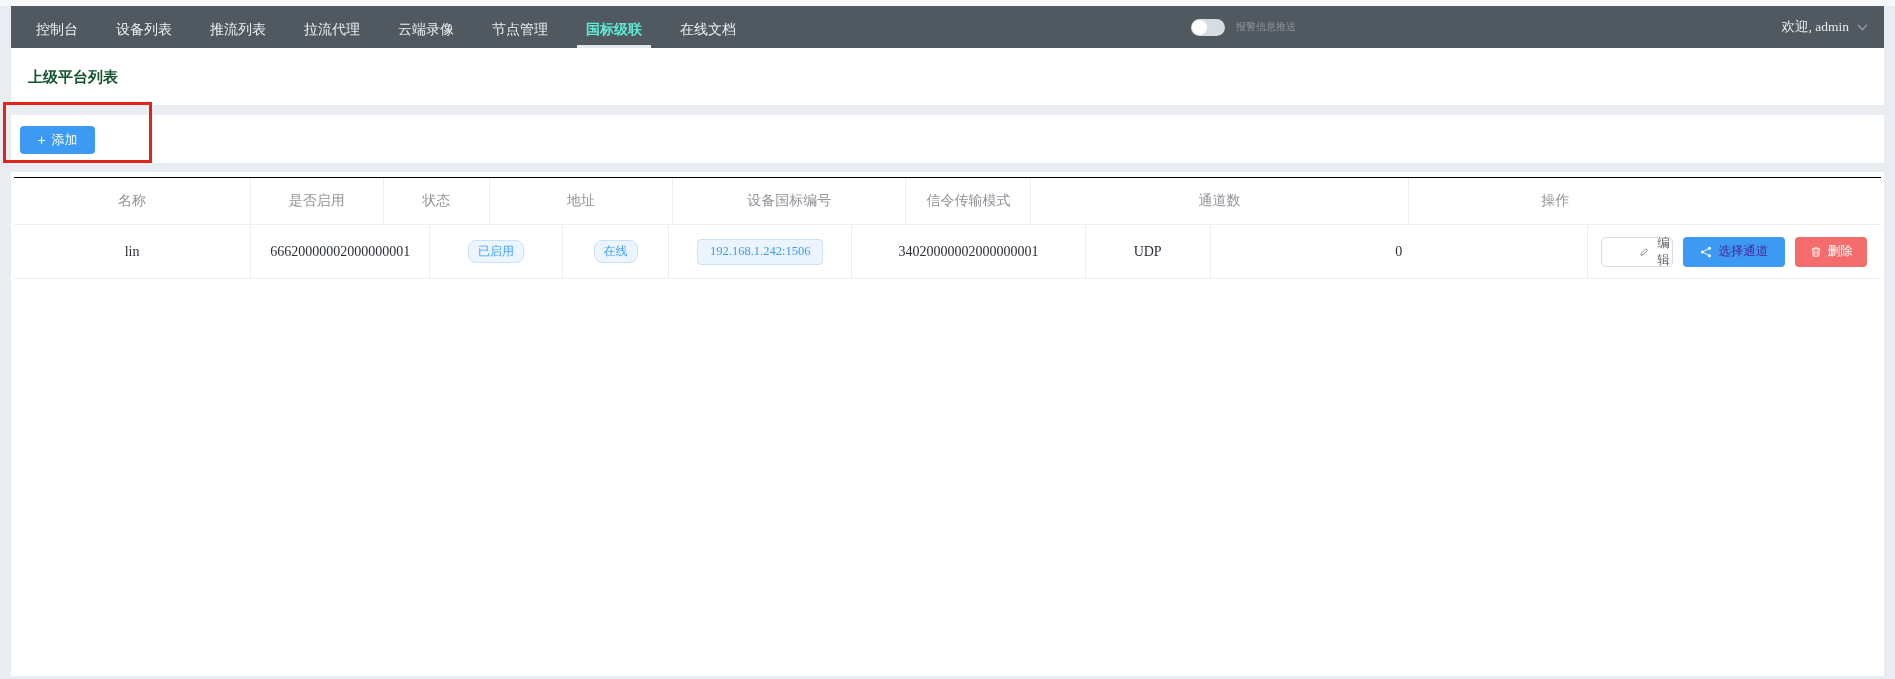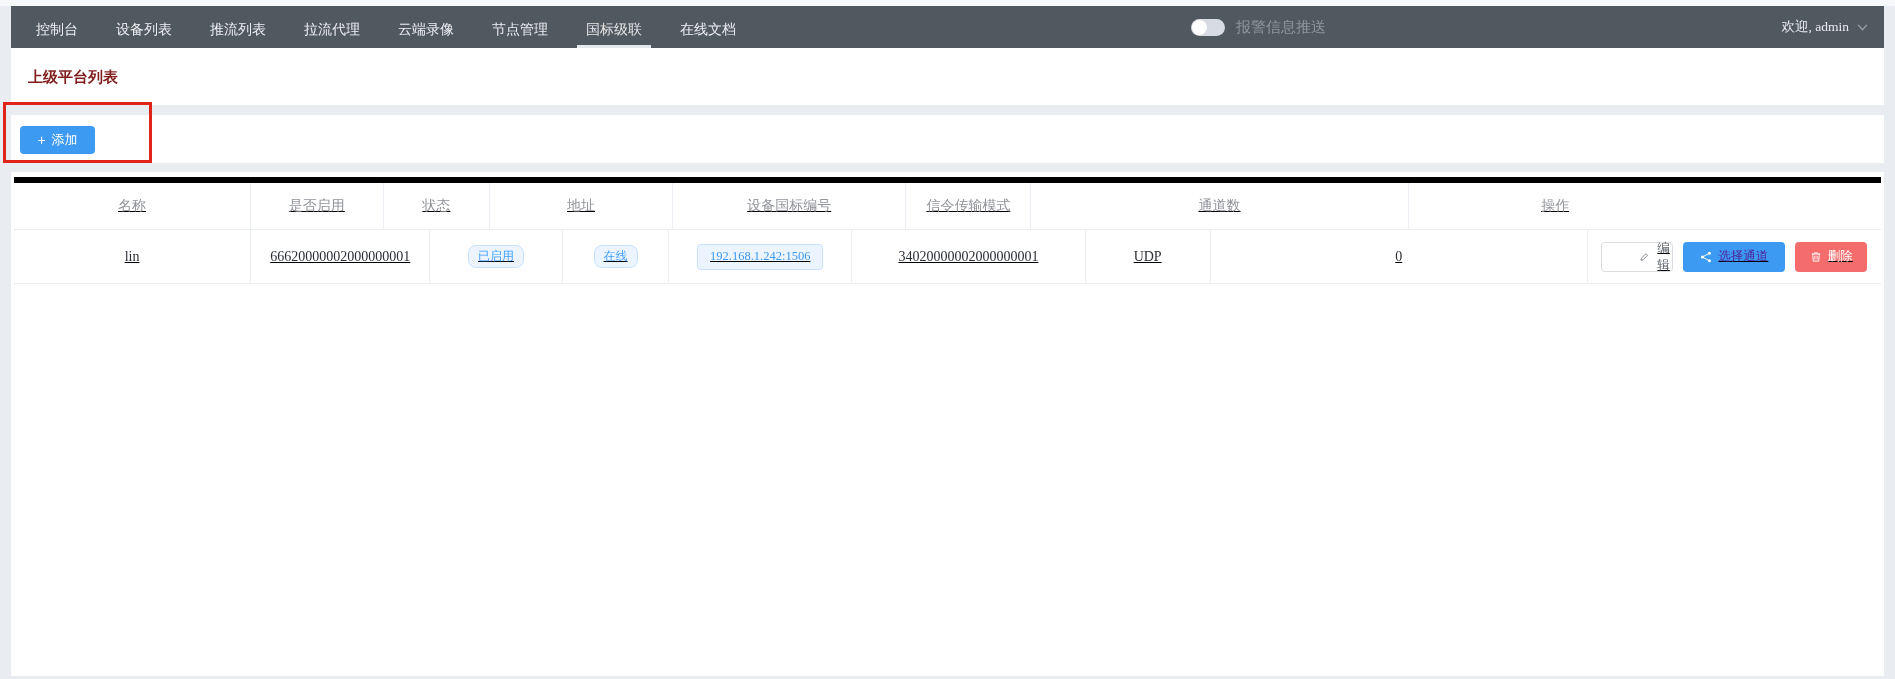--- a/index.html
+++ b/index.html
@@ -15,75 +15,75 @@
   
   .navbar {
     position:absolute; top:6px; left:11px; right:11px; height:42px;
     background:#515960; display:flex; align-items:stretch;
   }
   .nav-tabs { display:flex; align-items:stretch; padding-left:6px; }
   .nav-tab {
     display:flex; align-items:center; padding:16px 19px;
     color:#eceff3; font-size:14px; cursor:pointer; position:relative;margin-top:6px;
   }
-  .nav-tab.active { color:#e5e5e5; }
+  .nav-tab.active { color:#5eead4;font-weight:bold; }
   .nav-tab.active::after {
     content:""; position:absolute; left:10px; right:10px; bottom:0; height:3px;
     background:#e4e9ee;
   }
   .alarm-group {
     position:absolute; left:1180px; top:0; height:42px;
     display:flex; align-items:center; gap:11px;
   }
   .switch {
     width:34px; height:17px; border-radius:9px; background:#d7dbe2;
     position:relative; cursor:pointer;
   }
   .switch .knob {
     position:absolute; left:1px; top:1px; width:15px; height:15px;
     border-radius:50%; background:#ffffff;
   }
-  .alarm-label { color:#8f959b; font-size:15px; }
+  .alarm-label { color:#8f959b; font-size:10px; }
   .user-area {
     position:absolute; right:16px; top:0; height:42px;
     display:flex; align-items:center; gap:8px; cursor:pointer;
   }
   .welcome {
     color:#e8ebef; font-size:13.5px;
     font-family:"Liberation Serif","DejaVu Serif",serif;
     margin-left:14px;
   }
   .chev { width:11px; height:7px; }
 
   
   .panel { position:absolute; left:11px; right:11px; background:#ffffff; }
   .title-panel { top:48px; height:57px; }
   .page-title {
     position:absolute; left:17px; top:20px;
-    font-size:15px; font-weight:bold; color:#7f1d1d;
+    font-size:15px; font-weight:bold; color:#14532d;
   }
   .toolbar-panel { top:115px; height:48px; }
   .add-btn {
     position:absolute; left:9px; top:11px; width:75px; height:28px;
     background:#3d9af2; border:none; border-radius:4px;
     color:#ffffff; font-size:13px; cursor:pointer;
     display:flex; align-items:center; justify-content:center; gap:6px;
     font-family:inherit;
   }
   .add-btn .plus { font-size:14px; line-height:1; }
   .table-panel { top:172px; bottom:3px; }
 
   
   .annotation-box {
     position:absolute; left:3px; top:102px; width:149px; height:61px;
     border:3px solid #e02419; pointer-events:none; z-index:9;
   }
 
   
-  .gb-table { margin:5px 3px 0 3px; border-top:6px solid #000000; font-size:14px;text-decoration:underline; }
+  .gb-table { margin:5px 3px 0 3px; border-top:1px solid #000000; font-size:14px; }
   .t-row { display:flex; border-bottom:1px solid #ebeef5; }
   .t-cell {
     display:flex; align-items:center; justify-content:center;
     border-right:1px solid #ebeef5; text-align:center; padding:0 4px;
   }
   .t-cell:last-child { border-right:none; }
   .t-head .t-cell { height:46px; color:#909399; font-weight:500; }
   .t-body .t-cell { height:53px; color:#2b2f36; }
   .c1{width:12.7%}.c2{width:9.6%}.c3{width:7.1%}.c4{width:5.7%}.c5{width:9.8%}
   .c6{width:12.5%}.c7{width:6.7%}.c8{width:20.2%}.c9{width:15.7%}

